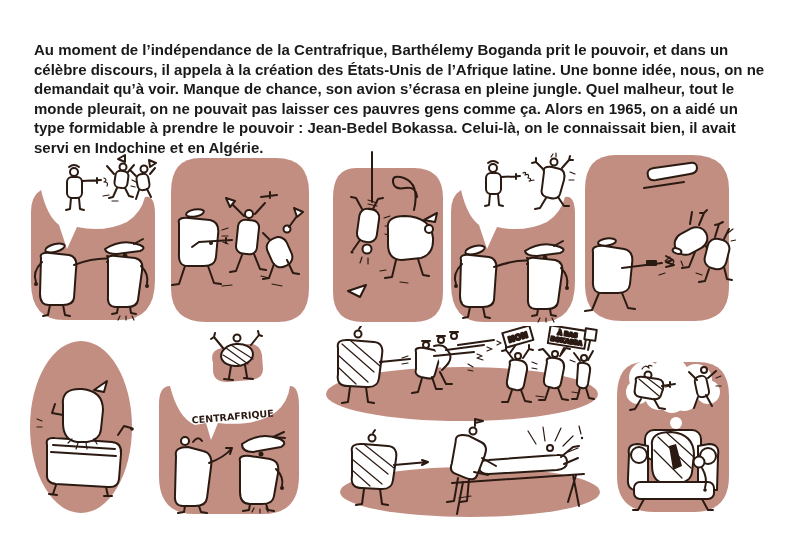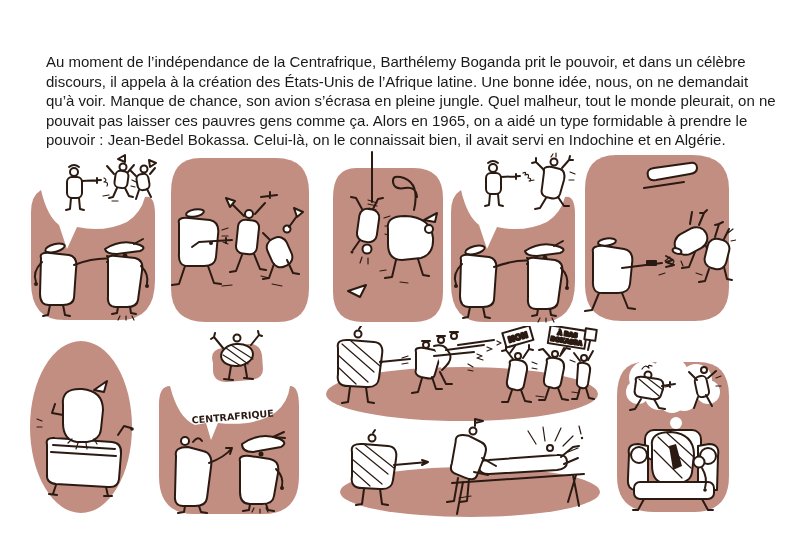--- a/index.html
+++ b/index.html
@@ -7,22 +7,22 @@
     --ink:#2b1a12;
     --text:#1a1a1a;
     --bg:#ffffff;
   }
   html,body{margin:0;padding:0;}
   .page{
     position:relative;width:789px;height:544px;background:var(--bg);
     overflow:hidden;font-family:"Liberation Sans",sans-serif;
   }
   .narration{
-    position:absolute;left:30px;top:36px;width:734px;margin:16px;
-    font-size:15px;line-height:19.5px;color:var(--text);
+    position:absolute;left:30px;top:36px;width:734px;margin:4px;
+    font-size:15px;line-height:19.5px;color:var(--text);font-weight:bold;
   }
   .panel{position:absolute;}
   .panel svg{display:block;width:100%;height:100%;}
   .rose{fill:var(--rose);}
   .wt{fill:#fff;stroke:var(--ink);stroke-width:2;stroke-linecap:round;stroke-linejoin:round;}
   .ink{stroke:var(--ink);fill:none;stroke-width:2;stroke-linecap:round;stroke-linejoin:round;}
   .ink-thin{stroke:var(--ink);fill:none;stroke-width:1.2;stroke-linecap:round;stroke-linejoin:round;}
   .solid{fill:var(--ink);stroke:none;}
   text.hand{fill:var(--ink);font-family:"DejaVu Sans",sans-serif;font-weight:bold;}
 </style>

